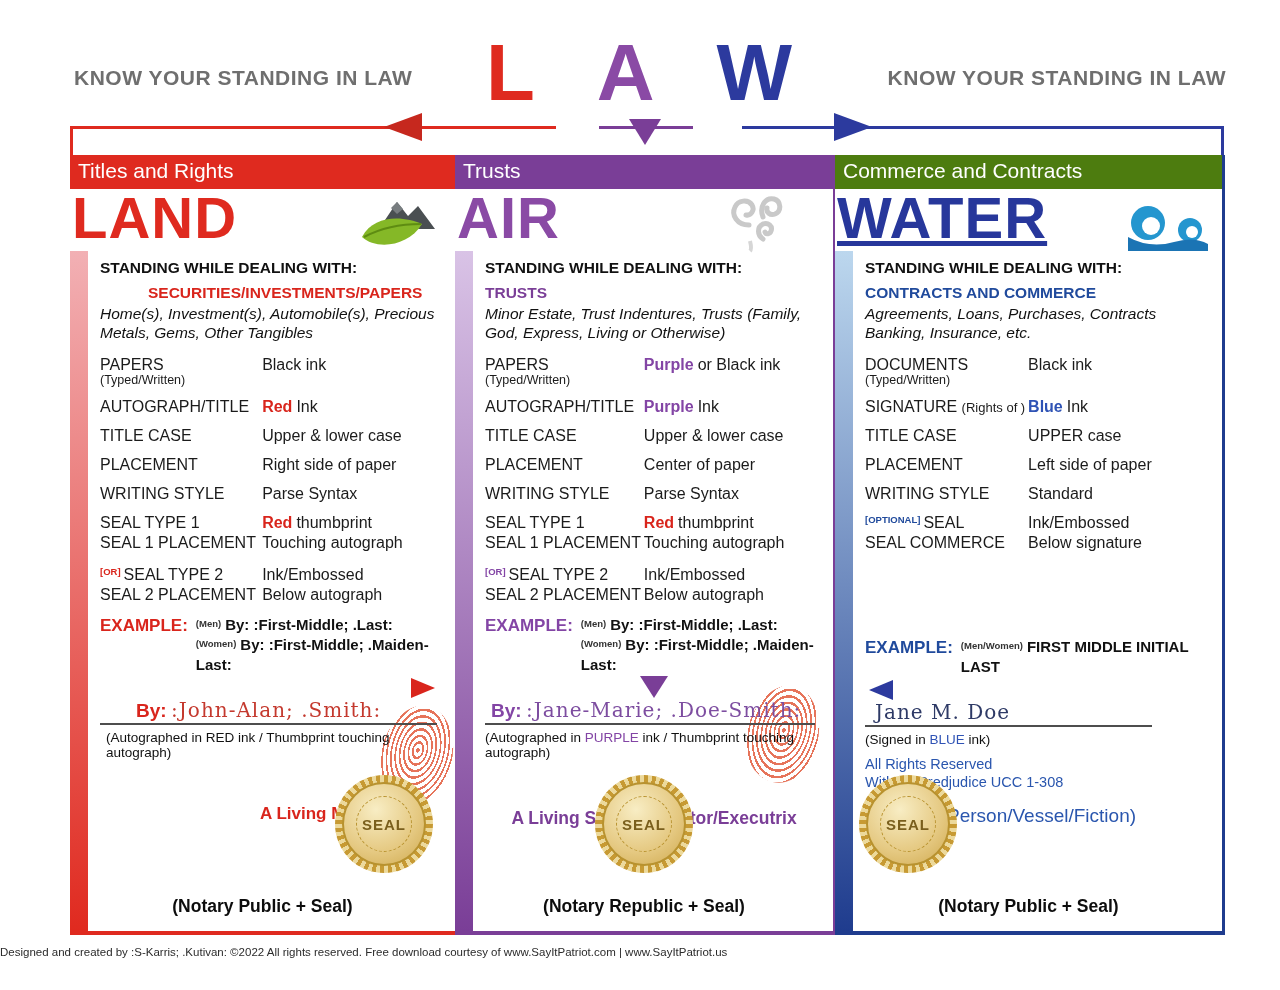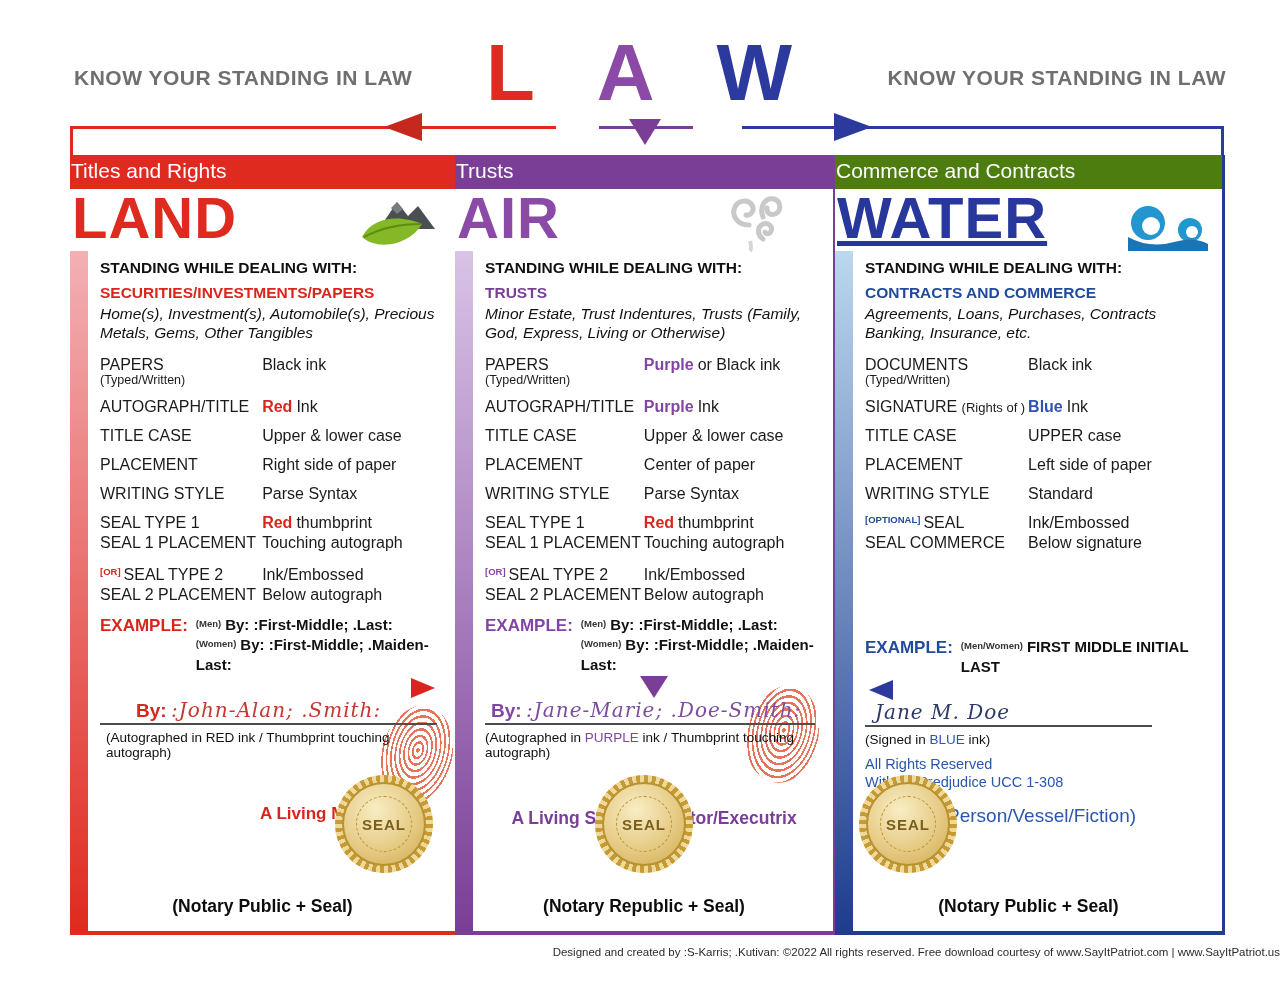--- a/index.html
+++ b/index.html
@@ -37,39 +37,39 @@
   .col{position:absolute;top:155px;height:780px;background:#fff;}
   #col-land {left:70px; width:385px;border-bottom:4px solid var(--red);}
   #col-air  {left:455px;width:380px;border-bottom:4px solid var(--purple);border-right:2px solid var(--purple);}
   #col-water{left:835px;width:390px;border-bottom:4px solid var(--blue);border-right:3px solid var(--blue);}
 
   .side-bar{position:absolute;left:0;top:96px;bottom:0;width:18px;z-index:1;}
   #col-land  .side-bar{background:linear-gradient(#f2b0b4,#e02a1f);}
   #col-air   .side-bar{background:linear-gradient(#d9c3e6,#7a3e97);}
   #col-water .side-bar{background:linear-gradient(#bcd7ee,#1f3c8e);}
 
-  .cat-bar{height:34px;color:#fff;font-size:21px;font-weight:400;padding:4px 0 0 1px;position:relative;z-index:2;}
+  .cat-bar{height:34px;color:#fff;font-size:21px;font-weight:400;padding:4px 0 0 8px;position:relative;z-index:2;}
   #col-land  .cat-bar{background:var(--red);}
   #col-air   .cat-bar{background:var(--purple);}
   #col-water .cat-bar{background:#4d7c0f;}
 
   .title-row{position:relative;height:62px;}
   .big-title{font-size:58px;font-weight:800;line-height:58px;letter-spacing:1px;padding-left:2px;}
   #col-land  .big-title{color:var(--red);}
   #col-air   .big-title{color:var(--purple-lt);}
   #col-water .big-title{color:#27379b;text-decoration:underline;}
   .title-icon{position:absolute;}
   #col-land  .title-icon{right:16px;top:6px;}
   #col-air   .title-icon{right:48px;top:-2px;}
   #col-water .title-icon{right:6px;top:8px;}
 
   .body{position:relative;z-index:2;padding:8px 10px 0 30px;}
   .standing{font-size:15.5px;font-weight:700;color:#111;margin-bottom:7px;}
   .subject{font-size:15.5px;font-weight:700;margin-bottom:2px;}
-  #col-land .subject{color:var(--red-txt);}
+  #col-land .subject{color:var(--red-txt);margin-left:48px;}
   #col-air  .subject{color:var(--purple);}
   #col-water .subject{color:#204a9c;}
   .detail{font-size:15.5px;font-style:italic;color:#111;line-height:19px;margin-bottom:14px;max-width:345px;}
 
   .row{display:flex;font-size:16px;color:var(--ink);margin-bottom:11px;}
   .row.tight{margin-bottom:2px;}
   .row.mb14{margin-bottom:14px;}
   .rl{width:47%;}
   .rv{width:53%;}
   .sub{font-size:12.5px;margin-top:-1px;}
@@ -88,21 +88,21 @@
 
   .dir-arrow{width:0;height:0;margin-top:4px;}
   .ar-right{border-left:24px solid var(--red-txt);border-top:10px solid transparent;border-bottom:10px solid transparent;margin-left:auto;margin-right:10px;}
   .ar-down{border-top:22px solid var(--purple);border-left:14px solid transparent;border-right:14px solid transparent;margin:2px auto 0;}
   .ar-left{border-right:24px solid var(--blue-brt);border-top:10px solid transparent;border-bottom:10px solid transparent;margin-left:4px;}
 
   .sig{border-bottom:2px solid #4d4d4d;padding:0 0 1px 36px;margin-right:8px;white-space:nowrap;}
   #col-air .sig{padding-left:6px;}
   #col-water .sig{padding-left:10px;margin-right:60px;}
   .by{font-weight:700;font-size:19px;}
-  .name{font-family:"DejaVu Serif",serif;font-style:italic;font-size:20px;letter-spacing:1px;}
+  .name{font-family:"DejaVu Serif",serif;font-size:20px;letter-spacing:1px;}
   .n-red{color:#c4392e;} .n-purple{color:#7d4da0;} .n-navy{color:#2e3a66;}
 
   .cap{font-size:13.5px;color:#111;margin-top:5px;}
   #col-land .cap{padding-left:6px;}
   .cap-acc.purple{color:var(--purple-txt);} .cap-acc.blue{color:var(--blue-txt);}
   .rights{color:var(--blue-mid);font-size:14.5px;line-height:18px;margin-top:8px;}
 
   .status{font-size:17px;font-weight:600;}
   #col-land .status{color:var(--red-txt);text-align:right;padding-right:14px;margin-top:44px;}
   #col-air .status{color:var(--purple);text-align:center;margin-top:48px;font-size:17.5px;}
@@ -124,21 +124,21 @@
   #col-water .seal{left:24px;}
   .seal-inner{position:absolute;inset:7px;border-radius:50%;
     background:radial-gradient(circle at 40% 32%,#f8edc4,#e5c982 58%,#cfa94e);
     border:2px solid #b8922f;display:flex;align-items:center;justify-content:center;}
   .seal-ring{position:absolute;inset:12px;border:1.5px dashed #b8922f;border-radius:50%;}
   .seal-word{font-weight:700;color:#7a5f1d;font-size:15px;letter-spacing:1px;}
 
   .notary{position:absolute;bottom:14px;left:0;width:100%;text-align:center;
     font-weight:700;font-size:17.5px;color:#0d0d0d;z-index:2;}
 
-  .footer{position:absolute;top:946px;left:0;width:100%;text-align:right;font-size:11.5px;color:#2b2b2b;}
+  .footer{position:absolute;top:946px;left:0;width:100%;text-align:left;font-size:11.5px;color:#2b2b2b;}
 </style>
 </head>
 <body>
 
 <div class="page">
 
   <div class="tagline left">KNOW YOUR STANDING IN LAW</div>
   <div class="tagline right">KNOW YOUR STANDING IN LAW</div>
   <div class="law">
     <span class="law-l">L</span>

